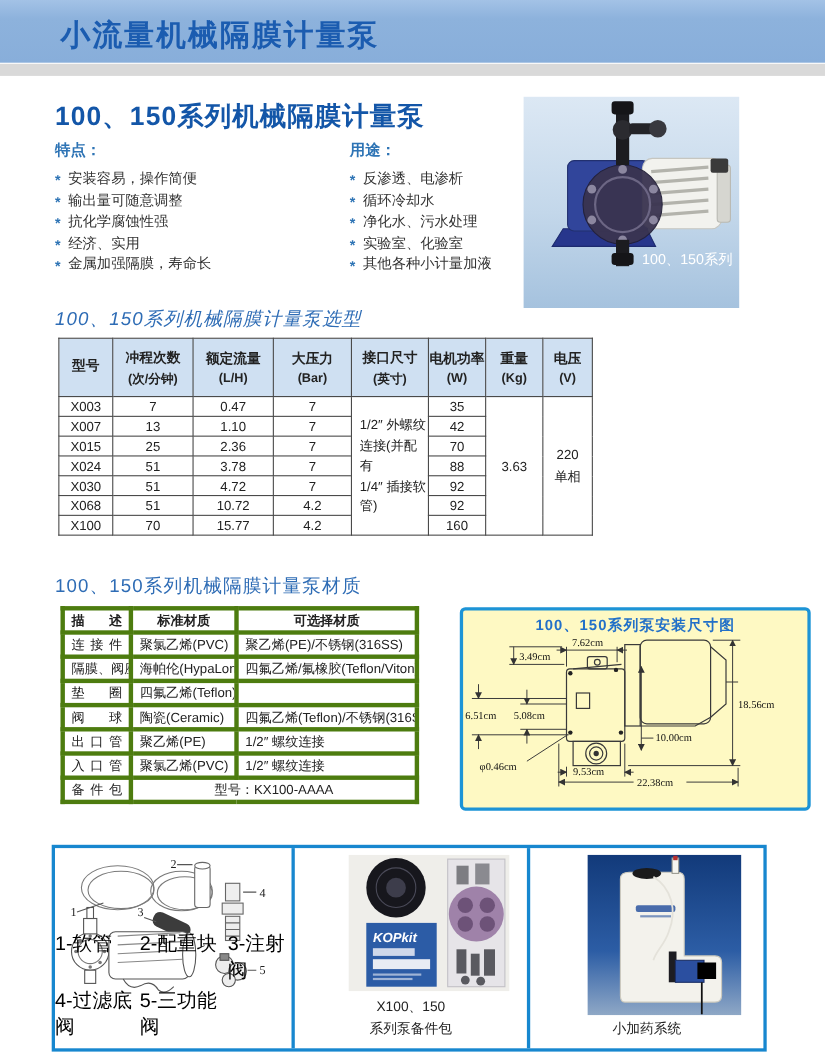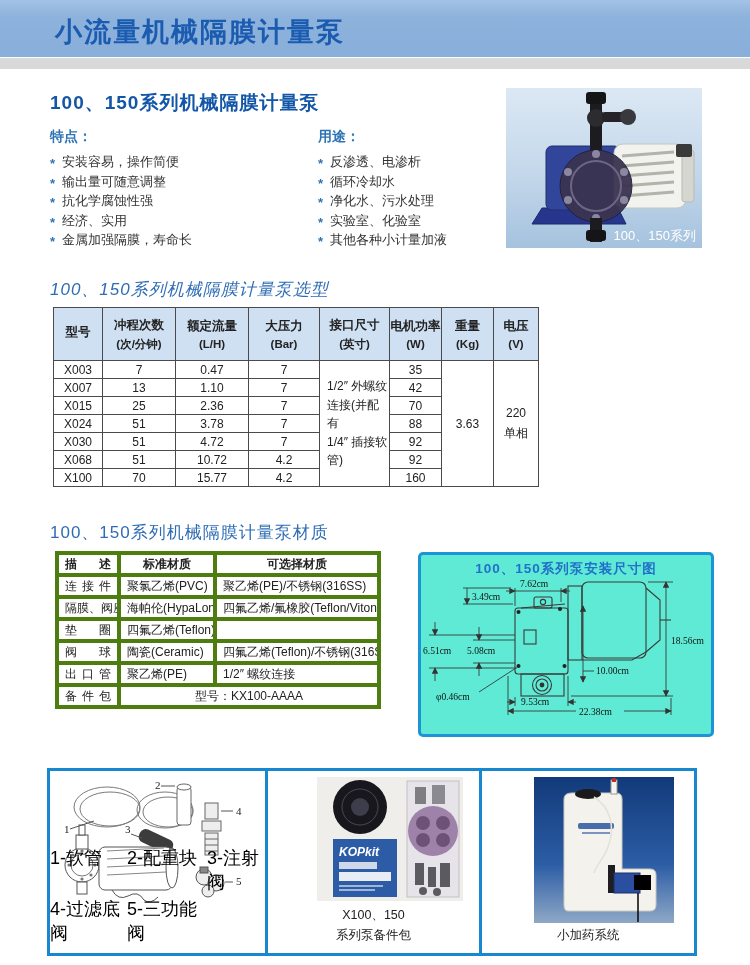--- a/index.html
+++ b/index.html
@@ -8,29 +8,29 @@
   .abs{position:absolute;}
 
   
   .header-band{left:0;top:0;width:750px;height:57px;
     background:linear-gradient(180deg,#a3c2e6 0%,#8db2dc 30%,#88aeda 100%);}
   .header-band h1{margin:0;padding:14px 0 0 55px;font-size:27px;font-weight:bold;
     color:#1b5cb0;letter-spacing:2px;}
   .gray-strip{left:0;top:58px;width:750px;height:11px;background:#d9d9d9;}
 
   
-  .series-title{left:50px;top:90px;font-size:19px;font-weight:bold;color:#1356a8;letter-spacing:1px;}
+  .series-title{left:50px;top:90px;font-size:24px;font-weight:bold;color:#1356a8;letter-spacing:1px;}
   .list-col{top:128px;font-size:13px;color:#333;}
   .list-col .hd{color:#2e74b5;font-weight:bold;font-size:14px;margin-bottom:6px;}
   .list-col ul{list-style:none;margin:0;padding:0;}
   .list-col li{line-height:19.5px;white-space:nowrap;}
   .bullet{color:#2e74b5;font-weight:bold;margin-right:7px;position:relative;top:2px;}
 
   
-  .photo-frame{left:506px;top:88px;width:196px;height:160px;
+  .photo-frame{left:476px;top:88px;width:196px;height:192px;
     background:linear-gradient(180deg,#dce8f4 0%,#c3d7ea 55%,#a5c2de 100%);}
   .photo-frame svg{display:block;}
 
   
   .sec-title{font-size:17px;color:#2e6cb5;letter-spacing:1px;font-weight:500;}
 
   
   .sel-table{position:absolute;left:53px;top:307px;border-collapse:collapse;table-layout:fixed;
     width:485px;font-size:12px;color:#222;}
   .sel-table th,.sel-table td{border:1px solid #4a4a4a;text-align:center;padding:0;}
@@ -43,22 +43,22 @@
   
   .mat-table{position:absolute;left:55px;top:551px;border-collapse:collapse;table-layout:fixed;
     width:322px;font-size:12px;color:#222;}
   .mat-table th,.mat-table td{border:4px solid #4d7c0f;height:18px;padding:0 6px;overflow:hidden;white-space:nowrap;}
   .mat-table th{font-weight:bold;text-align:center;}
   .mat-table .jst{text-align:justify;text-align-last:justify;}
   .mat-table td{text-align:left;}
   .mat-table td.ctr{text-align:center;}
 
   
-  .dims-box{left:418px;top:552px;width:296px;height:185px;border:3px solid #1d94d6;
-    border-radius:5px;box-sizing:border-box;background:#5eead4;}
+  .dims-box{left:418px;top:552px;width:319px;height:185px;border:3px solid #1d94d6;
+    border-radius:5px;box-sizing:border-box;background:#fef9c3;}
   .dims-title{text-align:center;margin-top:5px;font-size:13.5px;font-weight:bold;color:#2270c8;letter-spacing:1px;}
   .dims-box svg{display:block;margin:0 auto;}
   .ln{fill:none;stroke:#3a3a3a;stroke-width:1.1;}
   .dm{fill:none;stroke:#3a3a3a;stroke-width:0.9;}
   .dim{font:9.5px "Liberation Serif","DejaVu Serif",serif;fill:#111;}
 
   
   .gallery-box{left:47px;top:768px;width:650px;height:188px;border:3px solid #1787cf;
     box-sizing:border-box;display:flex;background:#fff;}
   .panel{flex:1 1 33%;box-sizing:border-box;position:relative;padding-top:6px;}
@@ -281,20 +281,25 @@
       <td class="jst">阀 球</td>
       <td>陶瓷(Ceramic)</td>
       <td>四氟乙烯(Teflon)/不锈钢(316SS)</td>
     </tr>
     <tr>
       <td class="jst">出 口 管</td>
       <td>聚乙烯(PE)</td>
       <td>1/2″ 螺纹连接</td>
     </tr>
     <tr>
+      <td class="jst">入 口 管</td>
+      <td>聚氯乙烯(PVC)</td>
+      <td>1/2″ 螺纹连接</td>
+    </tr>
+    <tr>
       <td class="jst">备 件 包</td>
       <td class="ctr" colspan="2">型号：KX100-AAAA</td>
     </tr>
   </tbody>
 </table>
 
 <div class="abs dims-box">
   <div class="dims-title">100、150系列泵安装尺寸图</div>
   <svg width="313" height="152" viewBox="0 0 313 152">
     <defs>

